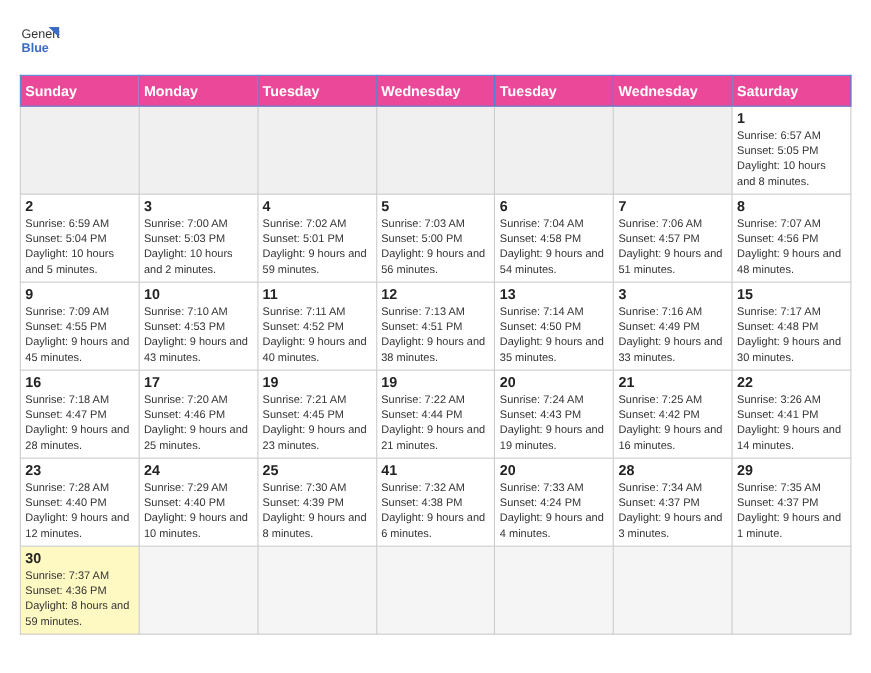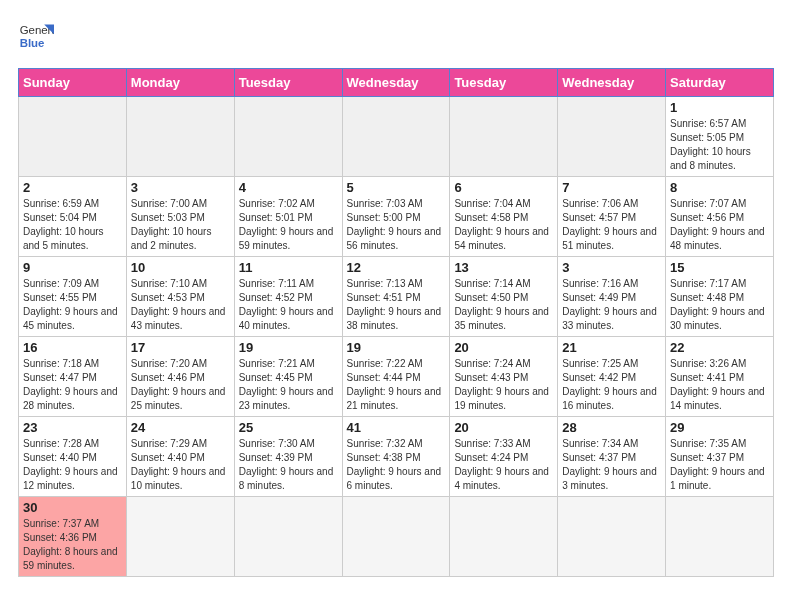--- a/index.html
+++ b/index.html
@@ -75,21 +75,21 @@
     }
     .day-info {
       font-size: 10px;
       color: #333;
       line-height: 1.4;
     }
     .calendar tr:last-child td {
       background: #f5f5f5;
     }
     .calendar tr:last-child td.has-data {
-      background: #fca5a5;
+      background: #fef9c3;
       margin-left: 24px;
     }
   </style>
 </head>
 <body>
 
 <div class="page">
   <div class="header">
     <div class="logo">
       <svg class="logo-icon" viewBox="0 0 44 44" width="44" height="44">

